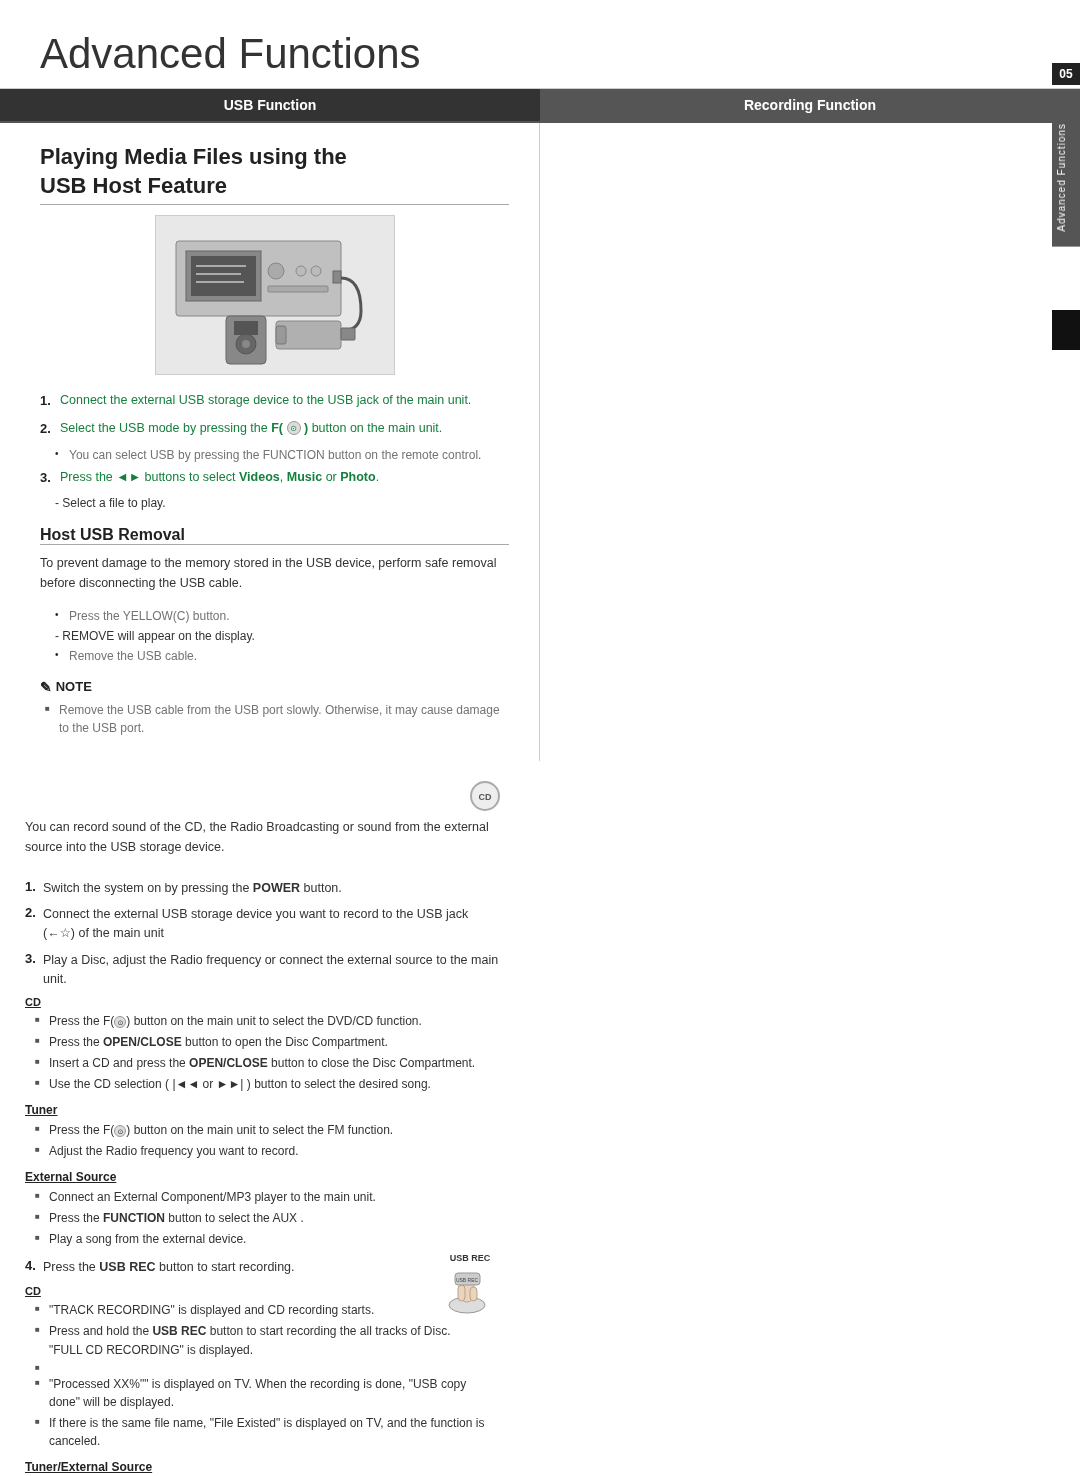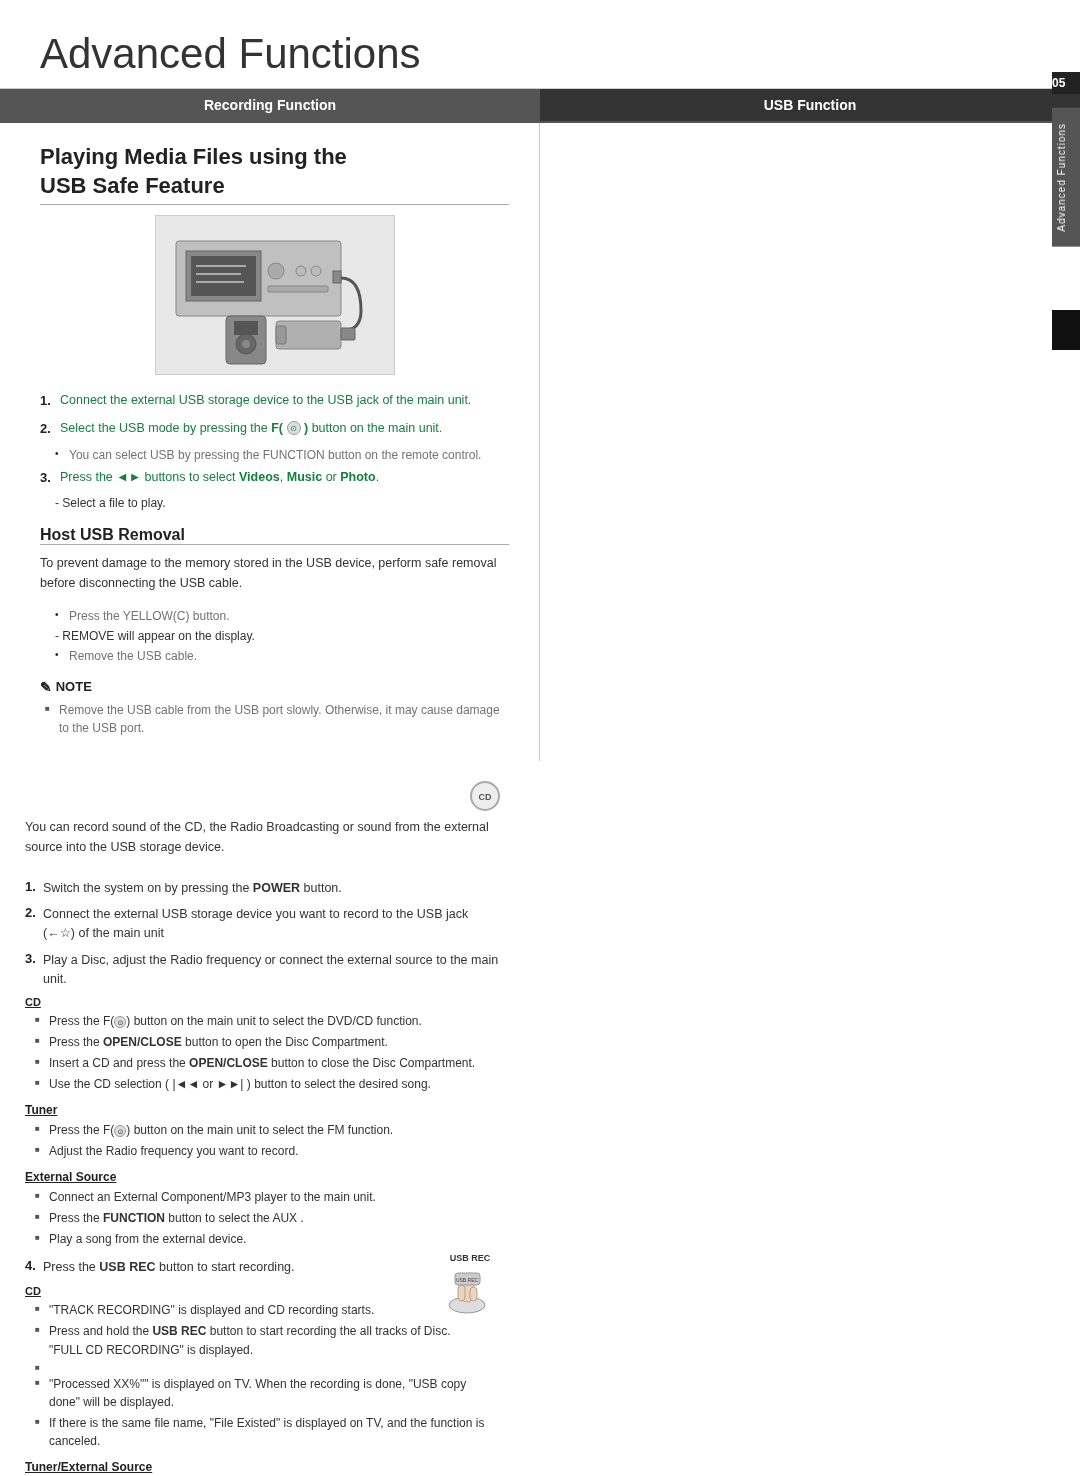--- a/index.html
+++ b/index.html
@@ -295,30 +295,30 @@
       color: #333;
       margin-right: 8px;
     }
   </style>
 </head>
 <body>
 
 <div class="page-title">Advanced Functions</div>
 
 <div class="tab-bar">
+  <div class="tab left">USB Function</div>
   <div class="tab right">Recording Function</div>
-  <div class="tab left">USB Function</div>
 </div>
 
 <div class="content-area">
 
   <div class="left-col">
     <div class="section-heading">
       <span>Playing Media Files using the</span><br>
-      <span>USB Safe Feature</span>
+      <span>USB Host Feature</span>
       <span class="underline"></span>
     </div>
 
 
     <div class="device-image">
       <svg width="240" height="160" viewBox="0 0 240 160">
 
         <rect x="20" y="25" width="165" height="75" rx="3" fill="#c0c0c0" stroke="#888" stroke-width="1"></rect>
 
         <rect x="30" y="35" width="75" height="50" fill="#888" stroke="#666" stroke-width="1"></rect>
@@ -508,21 +508,21 @@
 
     <div class="sub-heading">Tuner/External Source</div>
     <div class="mini-bullet">
       <span class="mini-sq">■</span>
       <span class="mini-text">"RECORDING" is displayed.</span>
     </div>
 
   </div>
 </div>
 
-<div class="side-tab-number" style="position:fixed;right:0;top:72px;width:28px;background:#222;color:#fff;font-size:12px;font-weight:bold;text-align:left;padding:4px 0;">
+<div class="side-tab-number" style="position:fixed;right:0;top:63px;width:28px;background:#222;color:#fff;font-size:12px;font-weight:bold;text-align:center;padding:4px 0;">
   <span>05</span>
 </div>
 <div class="side-tab" style="position:fixed;right:0;top:108px;width:28px;background:#555;color:#fff;font-size:10px;padding:15px 4px;writing-mode:vertical-rl;transform:rotate(180deg);text-align:center;">
   <span>Advanced Functions</span>
 </div>
 <div style="position:fixed;right:0;top:310px;width:28px;height:40px;background:#111;"></div>
 
 <div class="page-footer">
   <span class="english-label">English</span>
   <span class="page-number">29</span>

